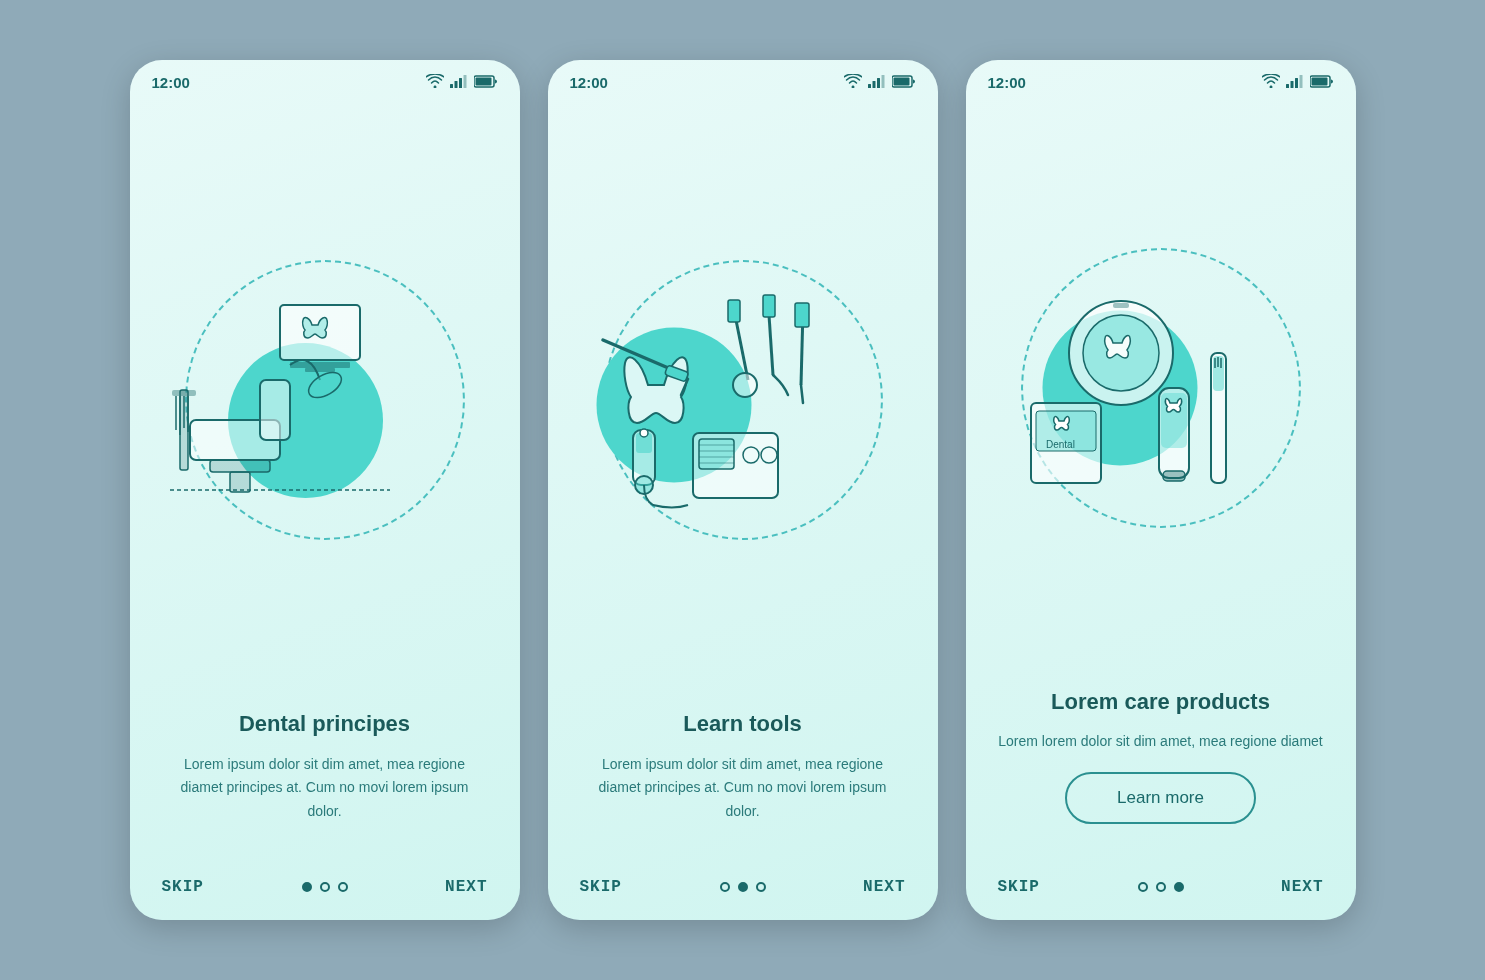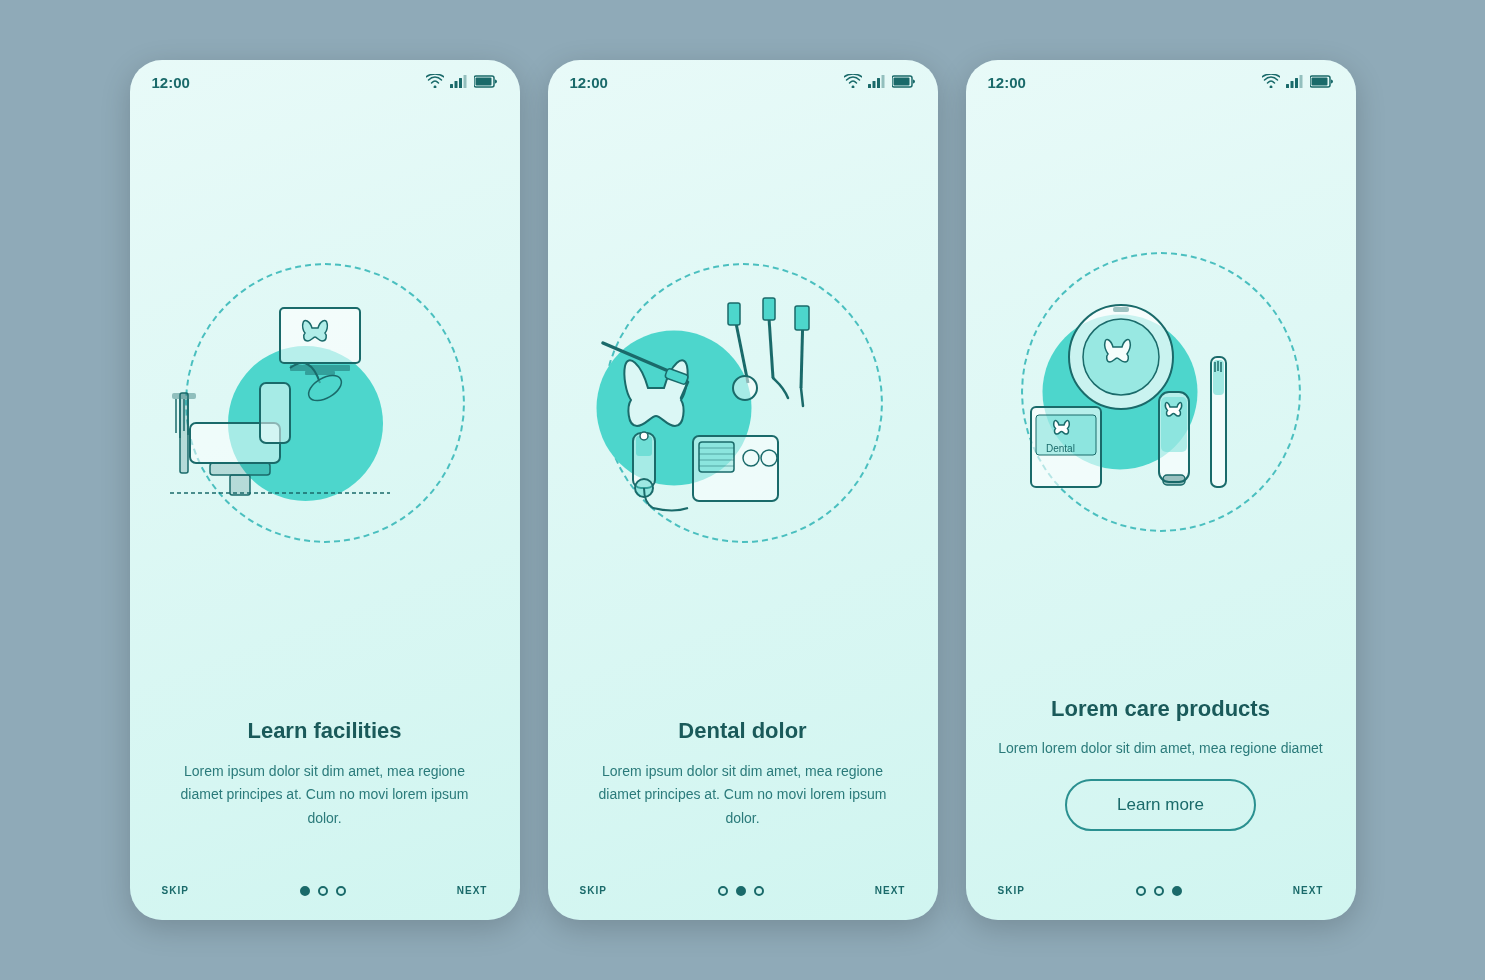--- a/index.html
+++ b/index.html
@@ -120,27 +120,28 @@
     
     .bottom-nav {
       display: flex;
       justify-content: space-between;
       align-items: center;
       padding: 16px 32px 24px;
       flex-shrink: 0;
     }
 
     .nav-btn {
-      font-size: 10px;
+      font-size: 16px;
       font-weight: 700;
       color: #1a6a6a;
       letter-spacing: 1px;
       cursor: pointer;
       background: none;
       border: none;
+      font-family: Liberation Mono, monospace;
     }
 
     .dots-container {
       display: flex;
       gap: 8px;
       align-items: center;
     }
 
     .dot {
       width: 10px;
@@ -242,21 +243,21 @@
           <line x1="20" y1="106" x2="20" y2="145" stroke="#1a6a6a" stroke-width="1.5"></line>
           <line x1="24" y1="106" x2="24" y2="138" stroke="#1a6a6a" stroke-width="1.5"></line>
           <line x1="28" y1="106" x2="28" y2="142" stroke="#1a6a6a" stroke-width="1.5"></line>
 
           <line x1="10" y1="200" x2="230" y2="200" stroke="#1a6a6a" stroke-width="1.5" stroke-dasharray="4,3"></line>
         </svg>
       </div>
     </div>
 
     <div class="content-area">
-      <h2 class="screen-title">Learn facilities</h2>
+      <h2 class="screen-title">Dental principes</h2>
       <p class="screen-description">Lorem ipsum dolor sit dim amet, mea regione diamet principes at. Cum no movi lorem ipsum dolor.</p>
     </div>
 
     <div class="bottom-nav">
       <button class="nav-btn">SKIP</button>
       <div class="dots-container">
         <div class="dot active"></div>
         <div class="dot"></div>
         <div class="dot"></div>
       </div>
@@ -332,21 +333,21 @@
           <line x1="126" y1="178" x2="161" y2="178" stroke="#1a6a6a" stroke-width="1" opacity="0.5"></line>
           <circle cx="178" cy="170" r="8" stroke="#1a6a6a" stroke-width="1.5" fill="none"></circle>
           <circle cx="196" cy="170" r="8" stroke="#1a6a6a" stroke-width="1.5" fill="none"></circle>
 
           <path d="M71 200 Q71 215 80 220 Q100 225 115 220" stroke="#1a6a6a" stroke-width="2" fill="none"></path>
         </svg>
       </div>
     </div>
 
     <div class="content-area">
-      <h2 class="screen-title">Dental dolor</h2>
+      <h2 class="screen-title">Learn tools</h2>
       <p class="screen-description">Lorem ipsum dolor sit dim amet, mea regione diamet principes at. Cum no movi lorem ipsum dolor.</p>
     </div>
 
     <div class="bottom-nav">
       <button class="nav-btn">SKIP</button>
       <div class="dots-container">
         <div class="dot"></div>
         <div class="dot active"></div>
         <div class="dot"></div>
       </div>

